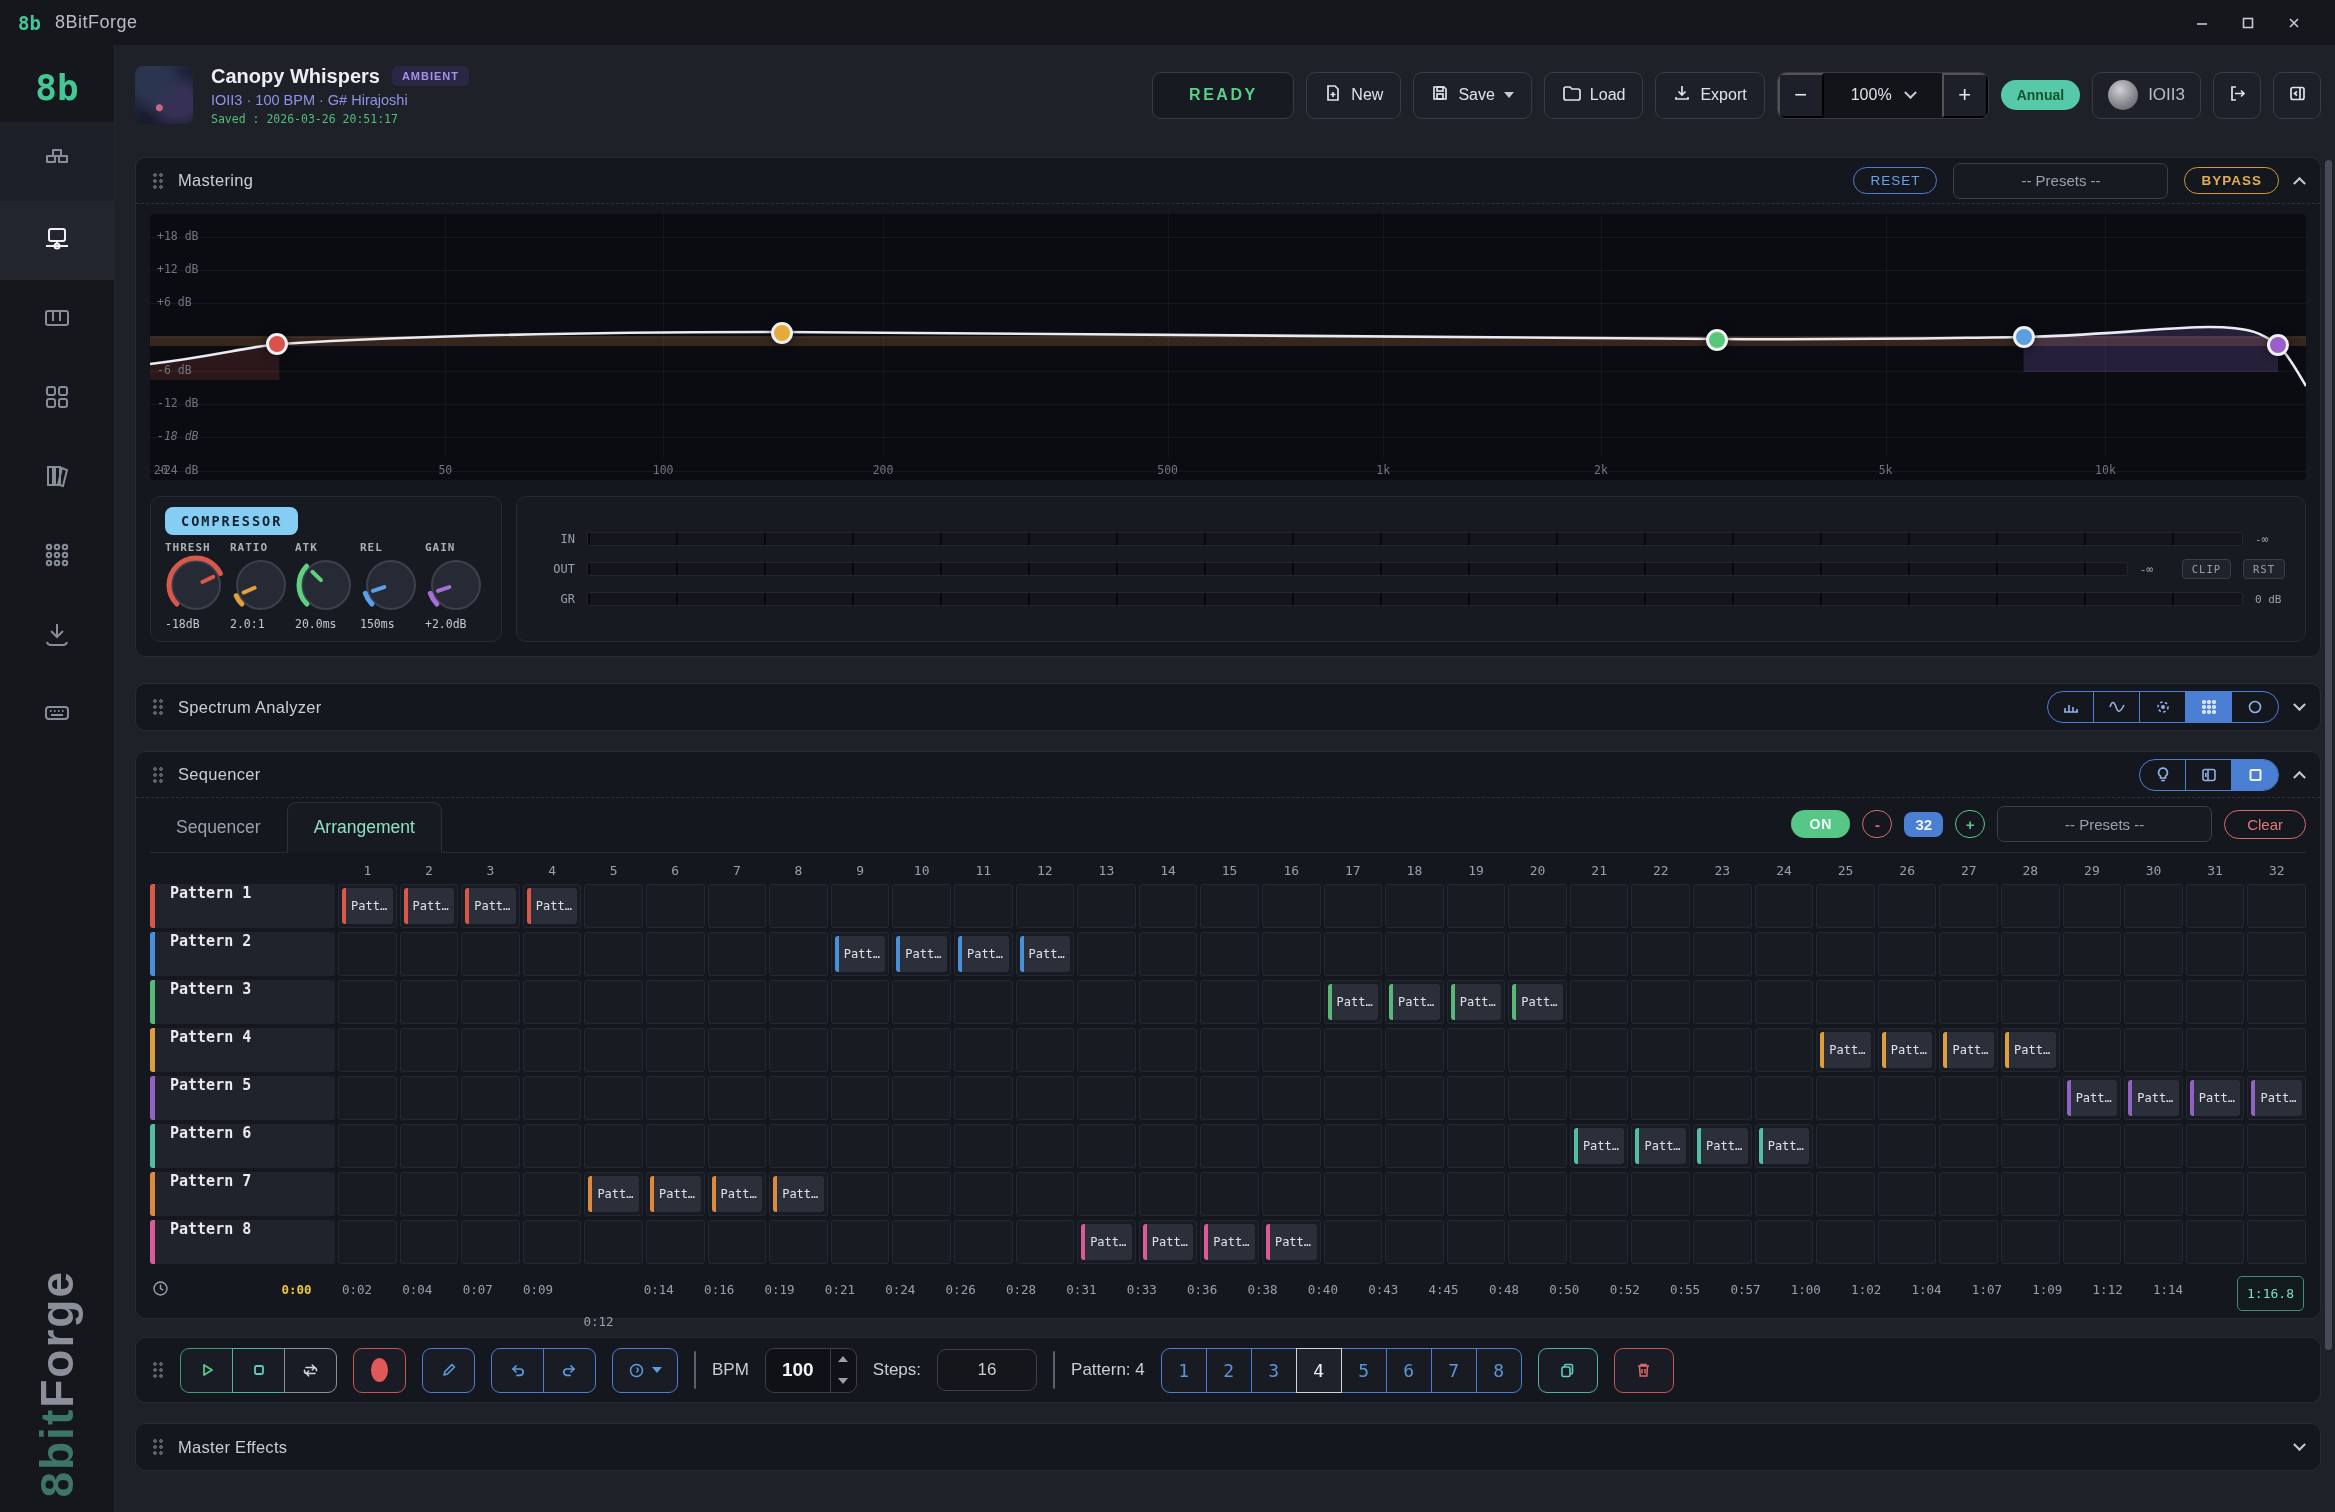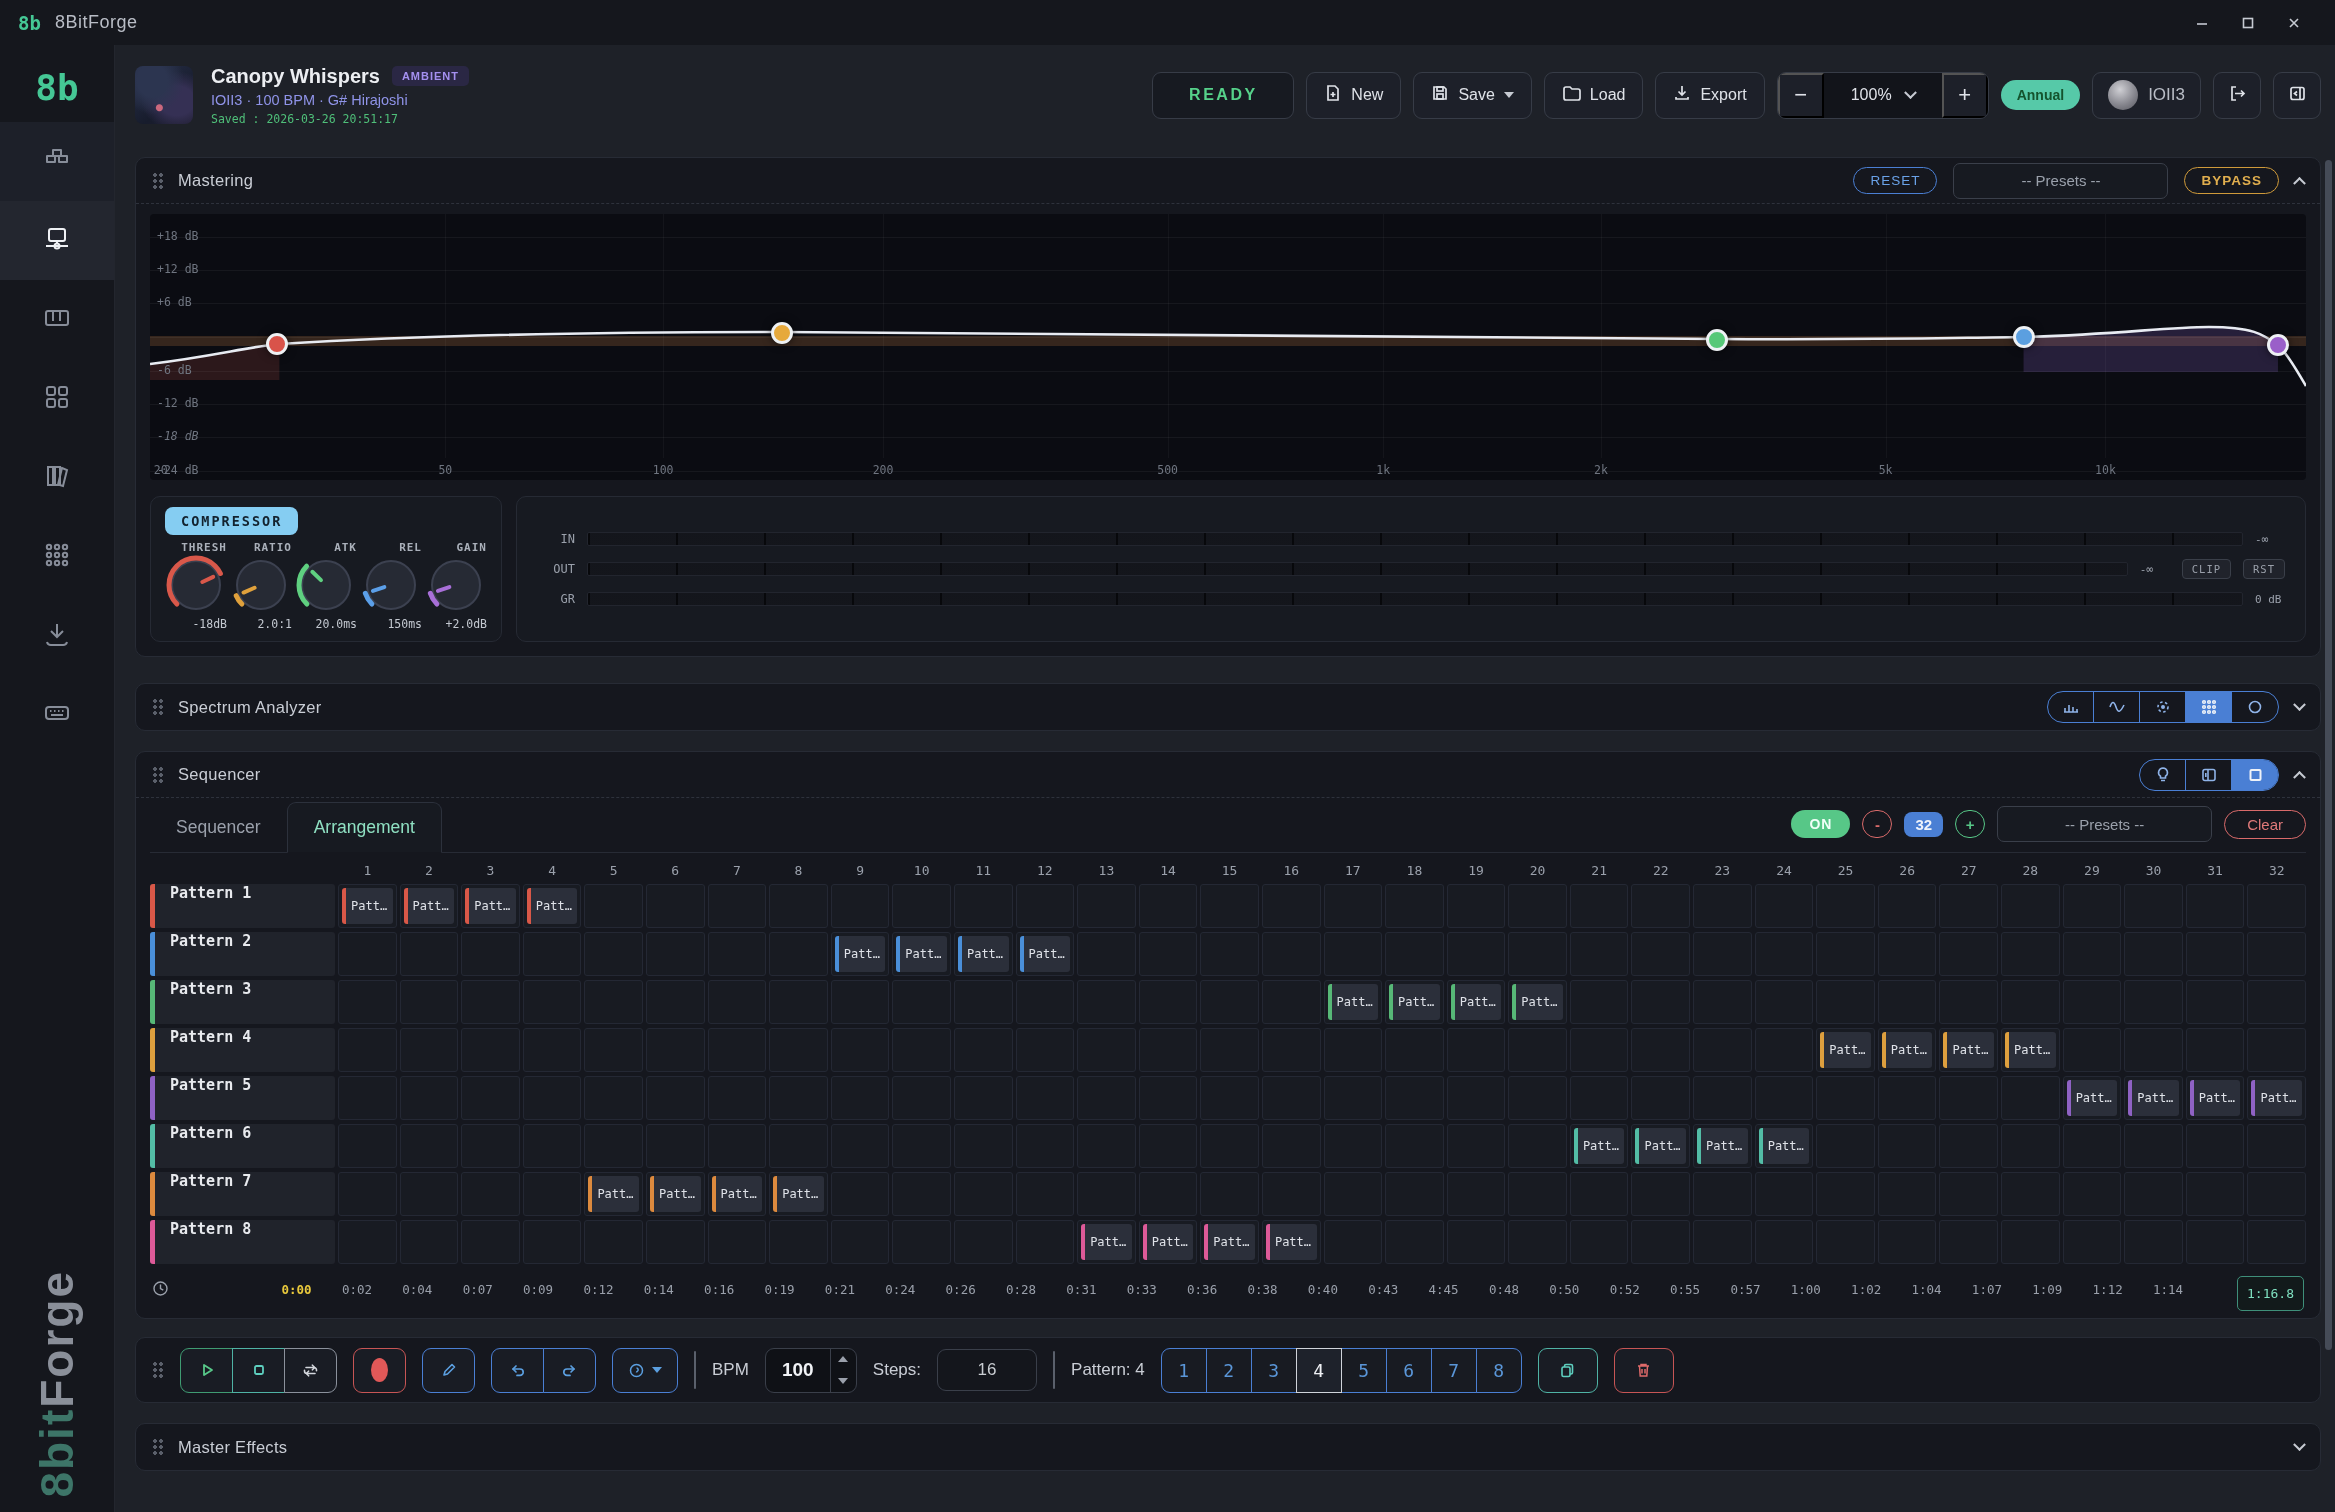--- a/index.html
+++ b/index.html
@@ -88,21 +88,21 @@
   .eq-vline { position:absolute; top:0; bottom:22px; width:1px; background:rgba(255,255,255,0.04); }
   .eq-db { position:absolute; left:7px; transform:translateY(-55%); color:#6f7580; font-size:11.5px; }
   .eq-freq { position:absolute; bottom:3px; transform:translateX(-50%); color:#6f7580; font-size:11.5px; }
   .eq-curve { position:absolute; inset:0; width:100%; height:100%; }
   .eq-node { position:absolute; width:22px; height:22px; border-radius:50%; border:3px solid #eef1f4; margin:-11px 0 0 -11px; box-shadow:0 0 8px rgba(0,0,0,.6); }
 
   .mastering-lower { display:flex; gap:14px; margin-top:16px; }
   .comp-card { width:352px; flex:none; background:#171a21; border:1px solid #262a34; border-radius:10px; padding:10px 14px; }
   .comp-badge { display:inline-block; background:#85cdf2; color:#13222e; font-weight:bold; font-size:13.5px; letter-spacing:2px; padding:6px 16px; border-radius:8px; font-family:"DejaVu Sans Mono",monospace; }
   .knobs-row { display:flex; justify-content:space-between; margin-top:6px; }
-  .knob-box { display:flex; flex-direction:column; align-items:flex-end; width:62px; }
+  .knob-box { display:flex; flex-direction:column; align-items:flex-start; width:62px; }
   .knob-label { color:#aab0ba; font-size:11px; font-weight:bold; letter-spacing:1px; }
   .knob-value { color:#c3c8d0; font-size:11.5px; margin-top:1px; }
 
   .meters-card { flex:1; background:#171a21; border:1px solid #262a34; border-radius:10px; padding:18px 20px; display:flex; flex-direction:column; justify-content:center; gap:13px; }
   .meter-row { display:flex; align-items:center; gap:12px; }
   .meter-label { width:38px; text-align:right; color:#9aa0ab; font-size:12px; }
   .meter-bar { flex:1; height:14px; background:#101218; border:1px solid #22252e; border-radius:2px;
     background-image:repeating-linear-gradient(90deg, rgba(0,0,0,.55) 0 2px, rgba(255,255,255,0.015) 2px 88px); }
   .meter-right { color:#9aa0ab; font-size:11px; min-width:30px; }
   .meter-btn { background:#20232b; border:1px solid #3a3f49; border-radius:4px; color:#9aa0aa; font-size:10.5px; padding:3px 9px; letter-spacing:1px; }
@@ -959,21 +959,21 @@
             <span class="clock-icon"><svg width="17" height="17" viewBox="0 0 17 17" fill="none" stroke="#9aa0ab" stroke-width="1.4">
                   <circle cx="8.5" cy="8.5" r="6.5"></circle>
                   <path d="M8.5 4.5 v4 l2.8 1.6"></path>
                 </svg></span>
             <div>
                 <div class="tick mono tick-current" style="left: 6.8%;">0:00</div>
                 <div class="tick mono" style="left: 9.6%;">0:02</div>
                 <div class="tick mono" style="left: 12.4%;">0:04</div>
                 <div class="tick mono" style="left: 15.2%;">0:07</div>
                 <div class="tick mono" style="left: 18%;">0:09</div>
-                <div class="tick mono" style="left: 20.8%;">0:12</div>
+                <div class="tick mono" style="left: 20.8%; margin-top: 32px;">0:12</div>
                 <div class="tick mono" style="left: 23.6%;">0:14</div>
                 <div class="tick mono" style="left: 26.4%;">0:16</div>
                 <div class="tick mono" style="left: 29.2%;">0:19</div>
                 <div class="tick mono" style="left: 32%;">0:21</div>
                 <div class="tick mono" style="left: 34.8%;">0:24</div>
                 <div class="tick mono" style="left: 37.6%;">0:26</div>
                 <div class="tick mono" style="left: 40.4%;">0:28</div>
                 <div class="tick mono" style="left: 43.2%;">0:31</div>
                 <div class="tick mono" style="left: 46%;">0:33</div>
                 <div class="tick mono" style="left: 48.8%;">0:36</div>

